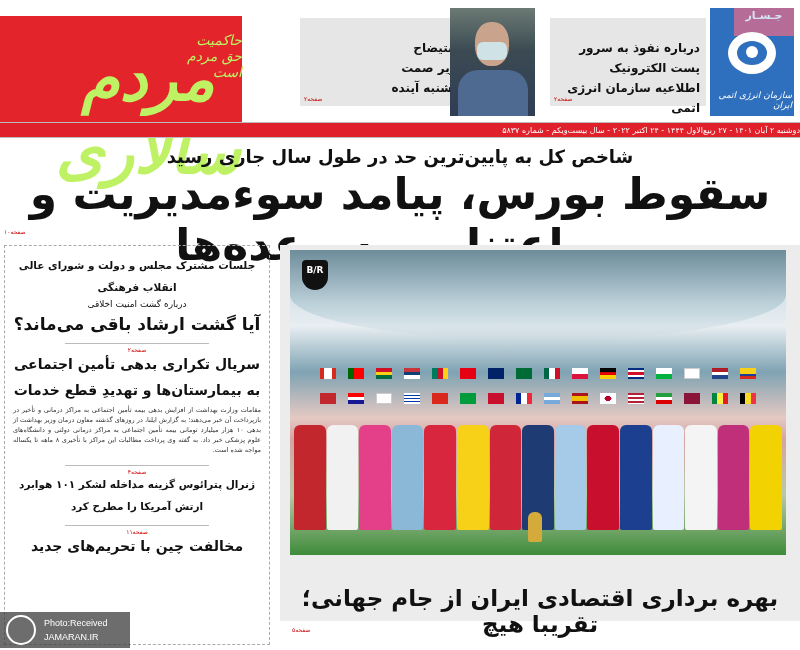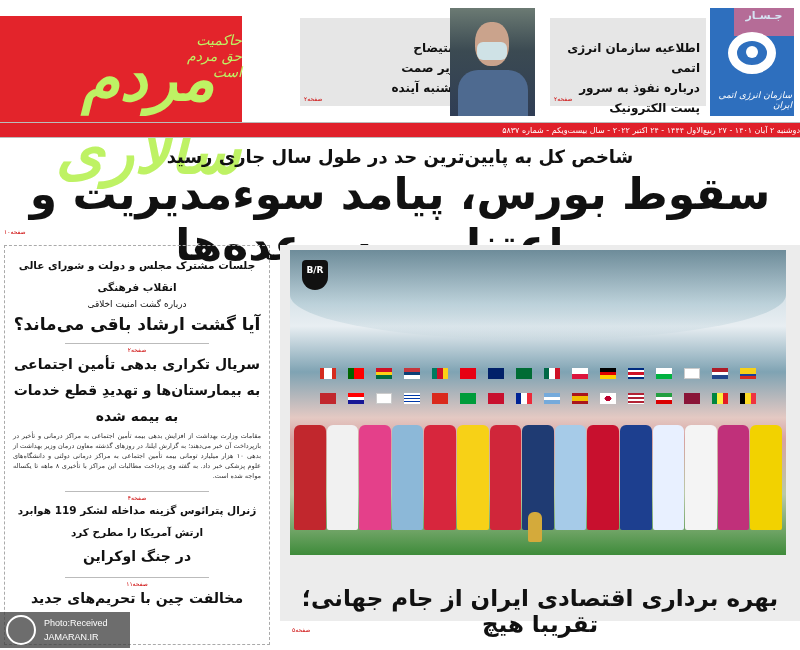--- a/index.html
+++ b/index.html
@@ -79,22 +79,22 @@
   <div class="t-page">صفحه۲</div>
 </div>
 <div class="minister-photo">
   <div class="suit"></div>
     <div class="face"></div>
     <div class="mask"></div>
 </div>
 
 <div class="teaser teaser-2">
   <div class="t-text">
+    <div>درباره نفوذ به سرور پست الکترونیک</div>
     <div>اطلاعیه سازمان انرژی اتمی</div>
-    <div>درباره نفوذ به سرور پست الکترونیک</div>
     <div>یکی از شرکت‌های تابعه</div>
   </div>
   <div class="t-page">صفحه۲</div>
 </div>
 <div class="aeoi-logo">
   <div class="jesar">جـسـار</div>
   <div class="ring"></div>
   <div class="dot"></div>
   <div class="aeoi-name">سازمان انرژی اتمی ایران</div>
 </div>
@@ -108,26 +108,24 @@
 <div class="headline-page">صفحه۱۰</div>
 
 <div class="left-col">
   <div class="lc-sub">جلسات مشترک مجلس و دولت و شورای عالی انقلاب فرهنگی</div>
   <div class="lc-sub2">درباره گشت امنیت اخلاقی</div>
   <div class="lc-head">آیا گشت ارشاد باقی می‌ماند؟</div>
   <div class="sep"><span>صفحه۲</span></div>
 
   <div class="lc-head-lg">سریال تکراری بدهی تأمین اجتماعی</div>
   <div class="lc-head-lg">به بیمارستان‌ها و تهدیدِ قطع خدمات</div>
-  <div class="lc-head-lg">به بیمه شده</div>
   <div class="lc-body">مقامات وزارت بهداشت از افزایش بدهی بیمه تأمین اجتماعی به مراکز درمانی و تأخیر در بازپرداخت آن خبر می‌دهند؛ به گزارش ایلنا، در روزهای گذشته معاون درمان وزیر بهداشت از بدهی ۱۰ هزار میلیارد تومانی بیمه تأمین اجتماعی به مراکز درمانی دولتی و دانشگاه‌های علوم پزشکی خبر داد. به گفته وی پرداخت مطالبات این مراکز با تأخیری ۸ ماهه تا یکساله مواجه شده است.</div>
   <div class="sep"><span>صفحه۴</span></div>
 
-  <div class="lc-sub" style="margin-top:0">ژنرال پترائوس گزینه مداخله لشکر 119 هوابرد ارتش آمریکا را مطرح کرد</div>
-  <div class="lc-head-lg">در جنگ اوکراین</div>
+  <div class="lc-sub" style="margin-top:0">ژنرال پترائوس گزینه مداخله لشکر ۱۰۱ هوابرد ارتش آمریکا را مطرح کرد</div>
   <div class="sep"><span>صفحه۱۱</span></div>
 
   <div class="lc-head-lg">مخالفت چین با تحریم‌های جدید</div>
 
 </div>
 
 <div class="photo-frame">
   <div class="wc-photo">
     <div class="roof"></div>
     <div class="br-logo">B/R</div>

